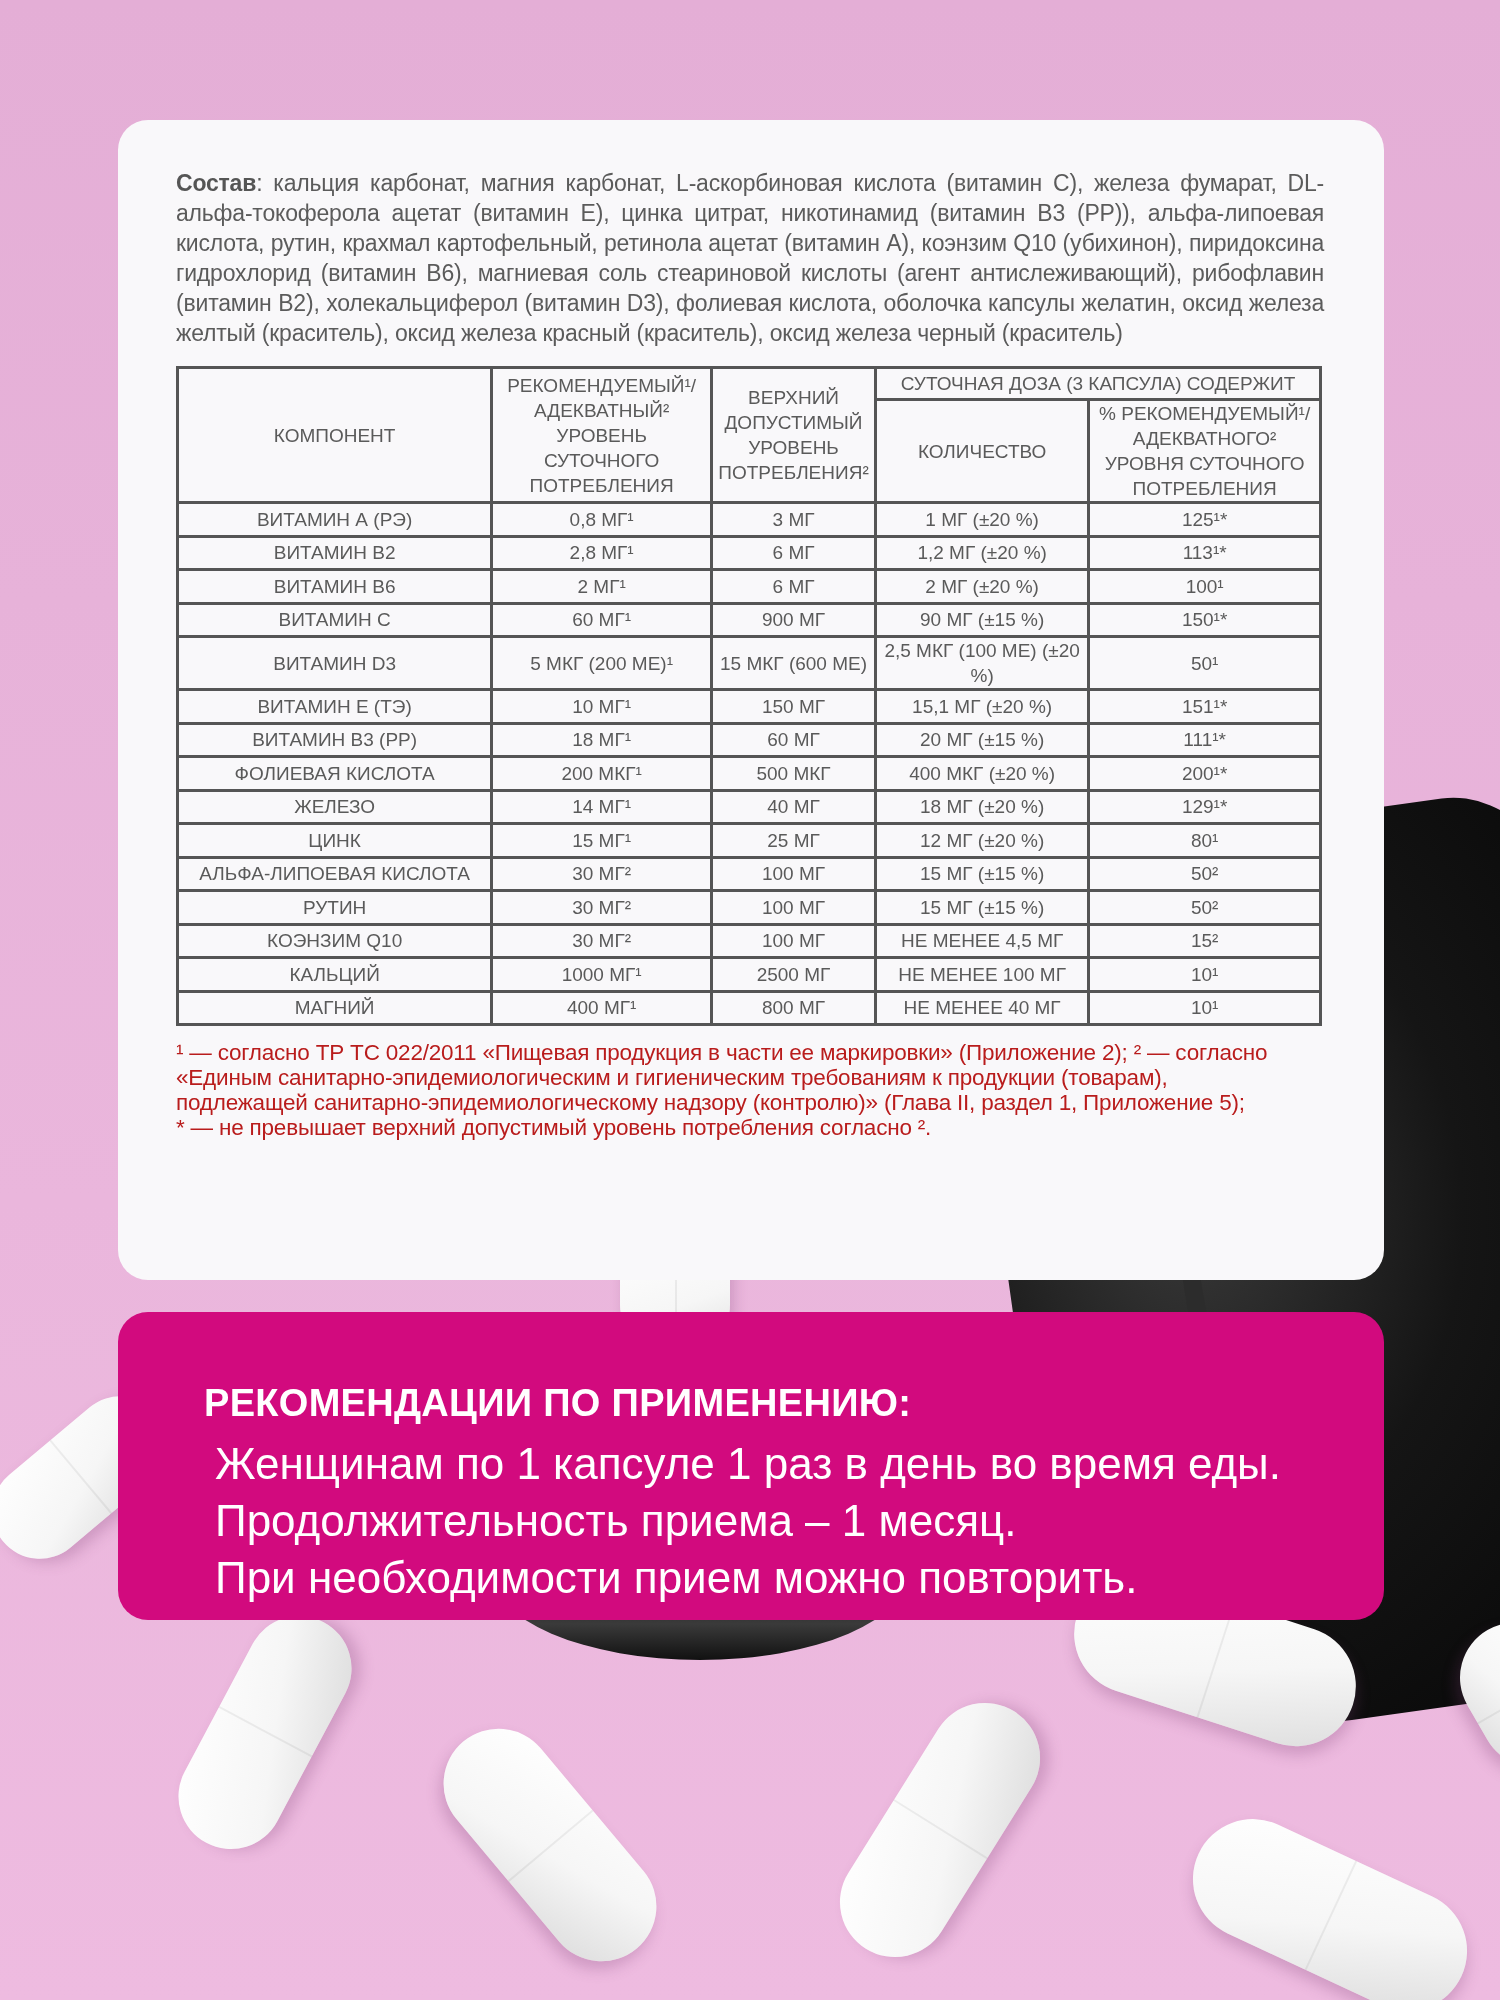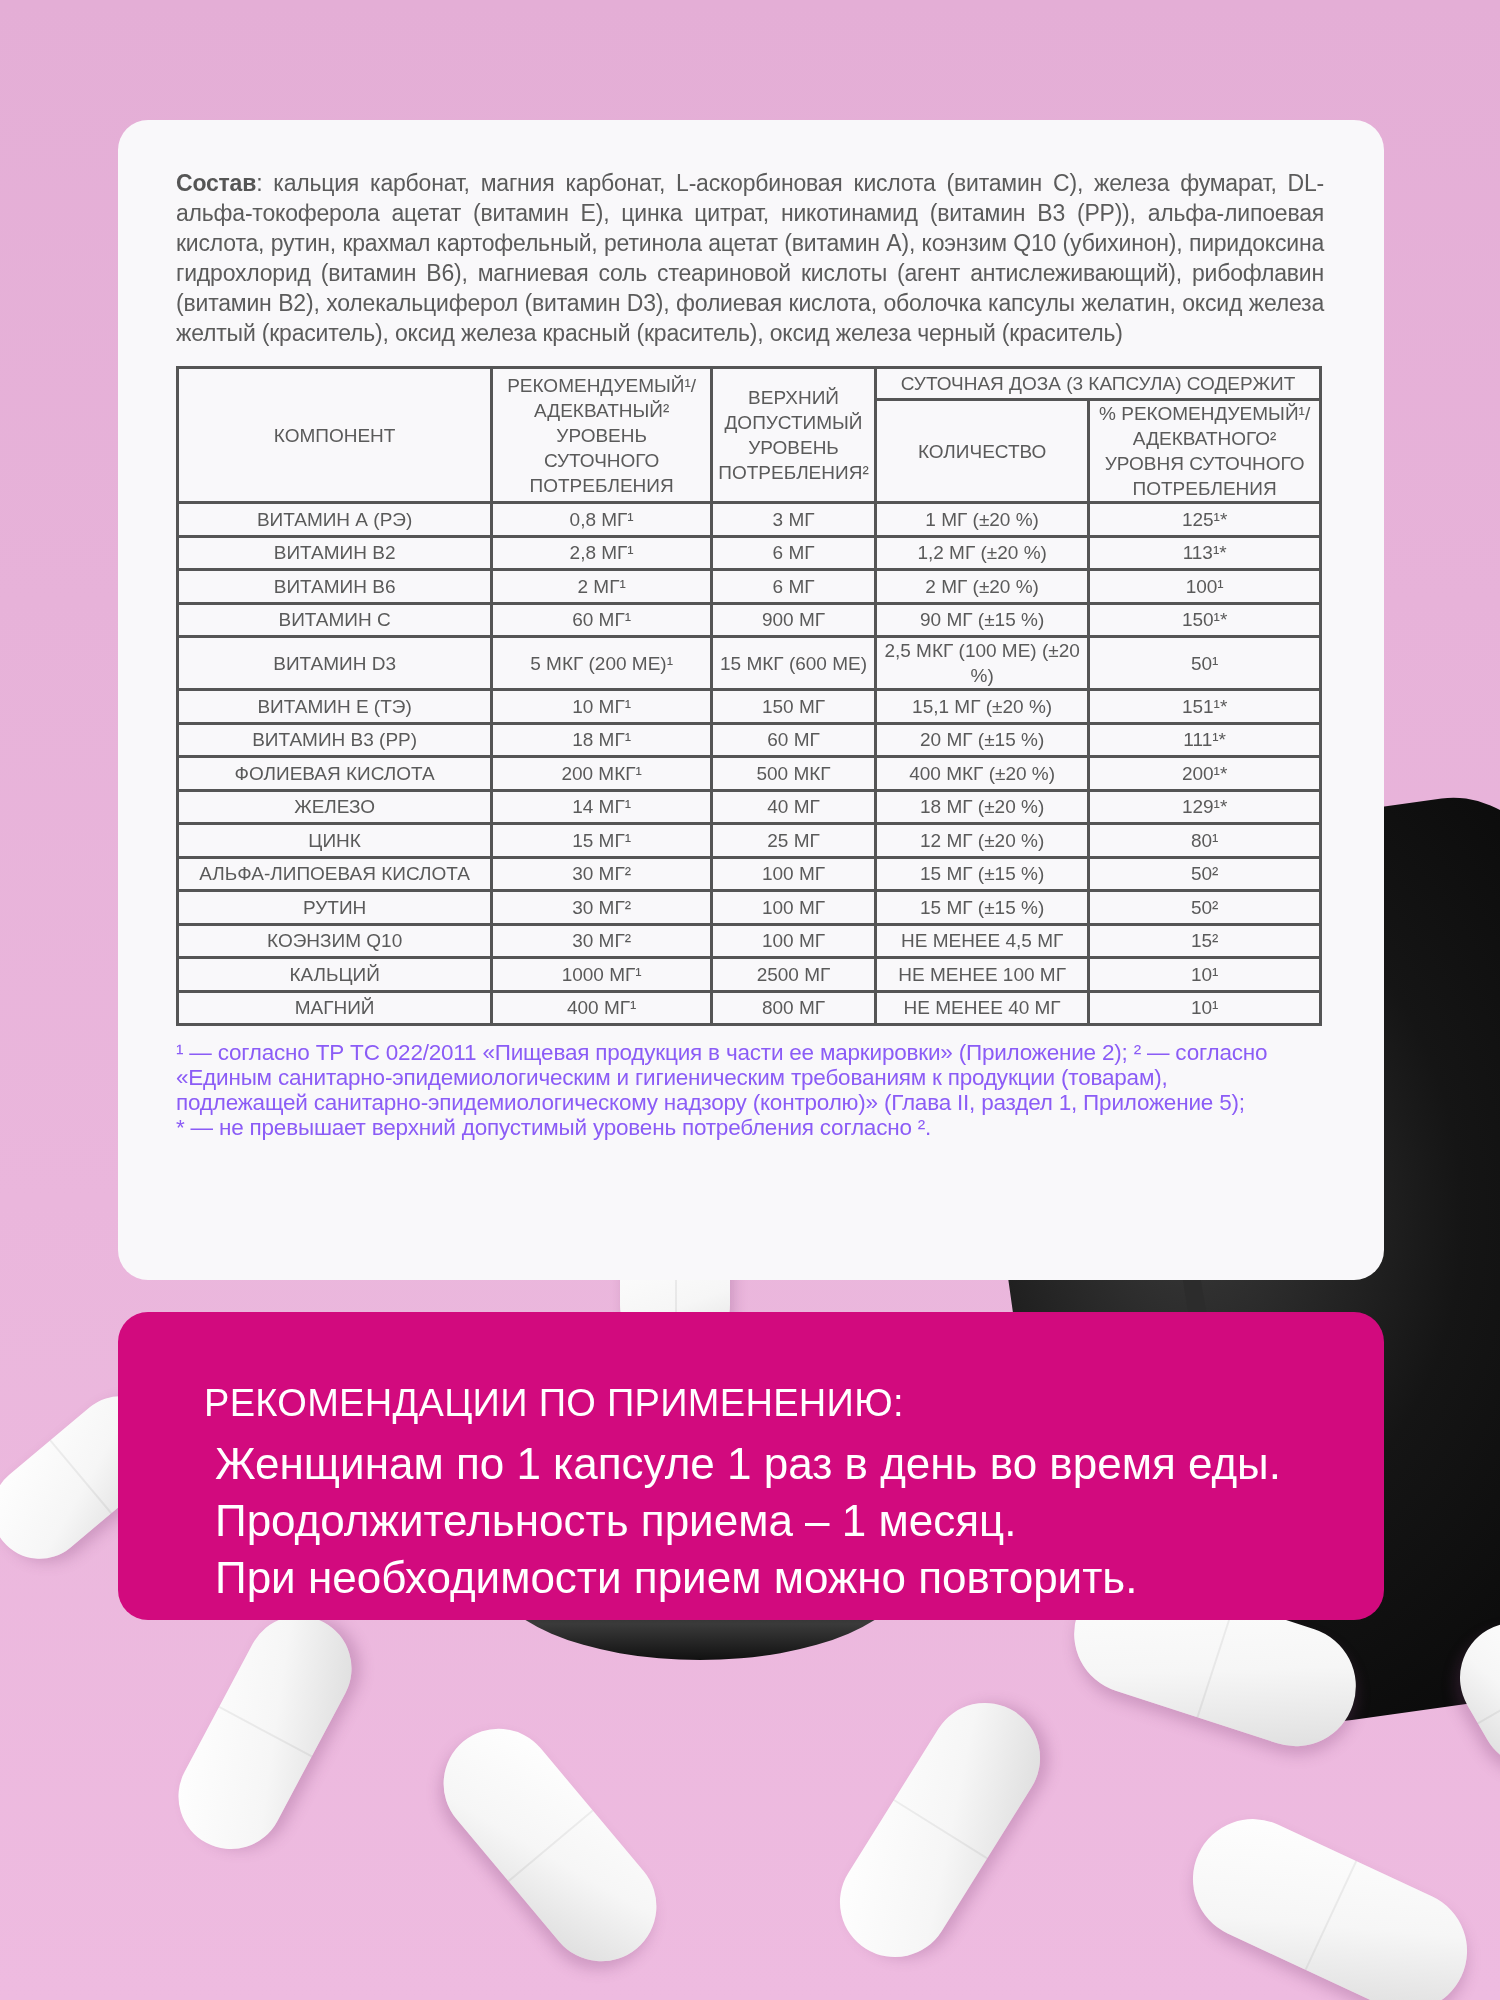--- a/index.html
+++ b/index.html
@@ -54,33 +54,33 @@
     table-layut:fixed; color:#5a5a5a; font-size:19px;
   }
   table.nutri th, table.nutri td {
     border:3px solid #555; text-align:center; padding:0 4px;
     font-weight:normal; line-height:25px;
   }
   table.nutri td { height:30.5px; }
   table.nutri thead th { font-size:19px; }
 
   .footnotes {
-    margin-top:14px; font-size:22.5px; line-height:25px; color:#8b5cf6;
+    margin-top:14px; font-size:22.5px; line-height:25px; color:#b91c1c;
     letter-spacing:-0.2px;
   }
   .footnotes p { margin:0; }
 
   
   .usage-card {
     position:absolute; left:118px; top:1312px; width:1266px; height:308px;
     background:#d20a7e; border-radius:30px; box-sizing:border-box;
     padding:70px 0 0 86px; color:#ffffff;
   }
   .usage-title {
-    font-size:38px; font-weight:normal; margin:0 0 16px 0; letter-spacing:0.3px;
+    font-size:38px; font-weight:bold; margin:0 0 16px 0; letter-spacing:0.3px;
   }
   .usage-line { font-size:44px; line-height:46px; margin:11px; }
 </style>
 </head>
 <body>
 
 <div class="bottle"></div>
 <div class="bottle-rim"></div>
 <div class="bottle-base"></div>
 <div class="pill" style="left:620px;top:1240px;width:110px;height:120px;border-radius:0 0 55px 55px;"></div>

